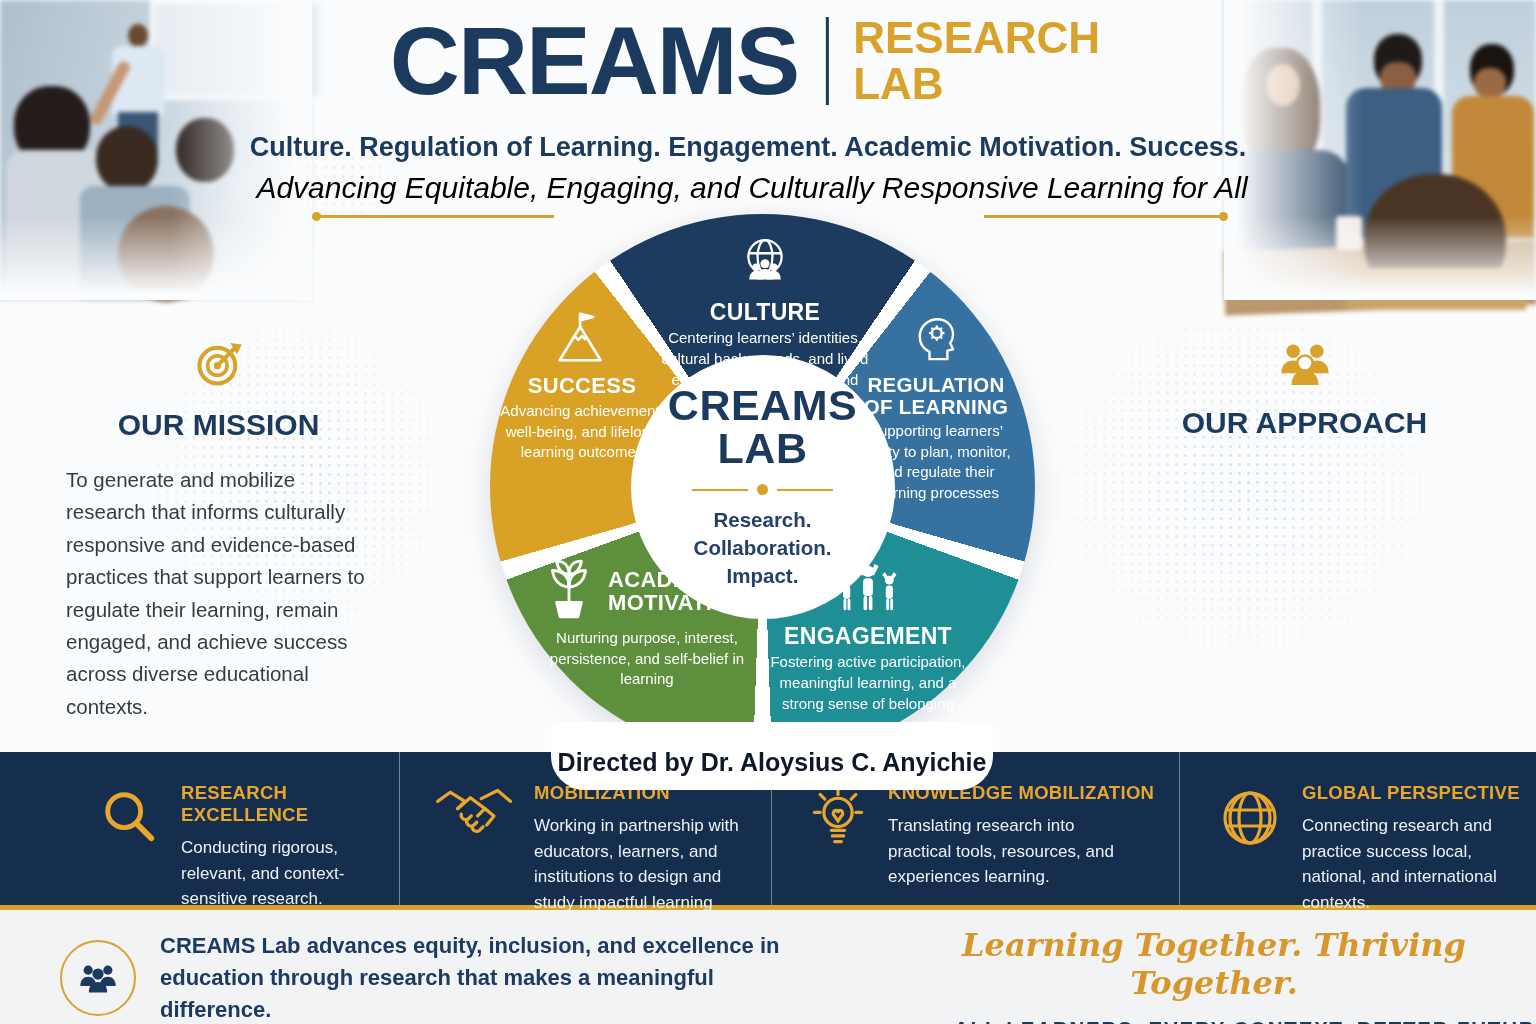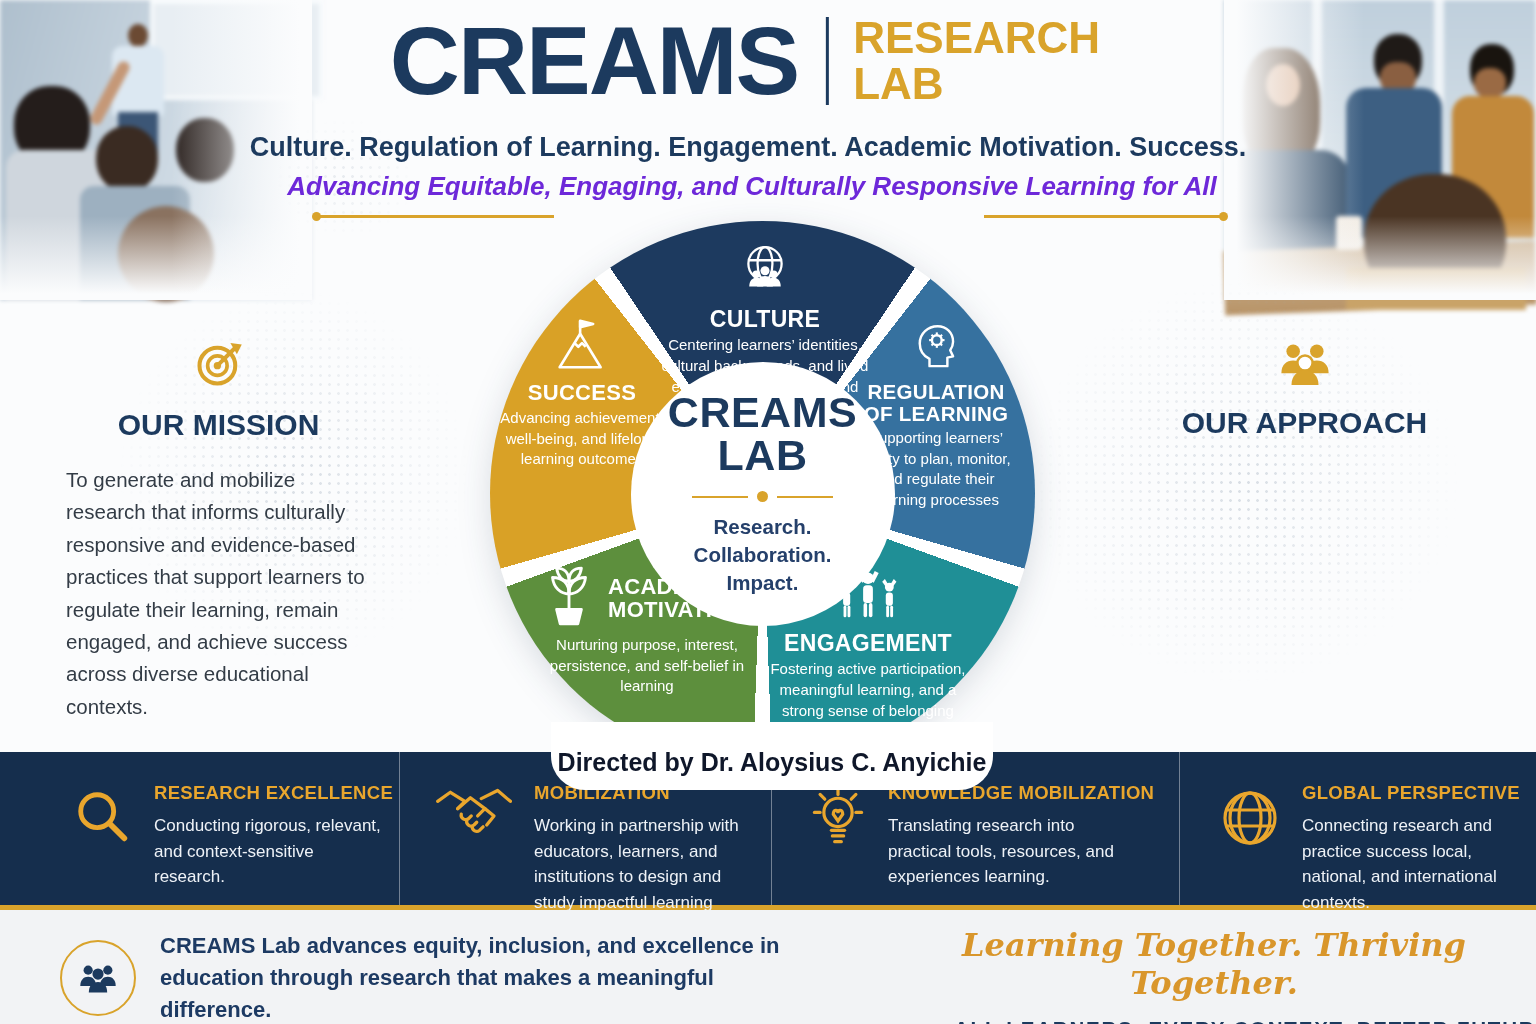--- a/index.html
+++ b/index.html
@@ -28,36 +28,36 @@
     mask-image:radial-gradient(closest-side,rgba(0,0,0,.85),transparent);}
   
   .brand{position:absolute;left:745px;top:12px;transform:translateX(-50%);
     display:flex;align-items:center;white-space:nowrap;}
   .brand-title{font-size:97px;font-weight:800;letter-spacing:-2px;color:#1c3a5e;line-height:1;}
   .brand-divider{width:3px;height:88px;background:#1c3a5e;margin:0 24px 0 28px;}
   .brand-sub{color:#d9a32b;font-weight:800;font-size:44px;line-height:1.04;text-align:left;}
   .subtitle{position:absolute;left:748px;top:132px;transform:translateX(-50%);
     font-size:27px;font-weight:700;color:#1c3a5e;white-space:nowrap;}
   .tagline{position:absolute;left:752px;top:171px;transform:translateX(-50%);
-    font-size:26px;font-weight:700;font-style:italic;color:#6d28d9;white-space:nowrap;}
+    font-size:30px;font-weight:400;font-style:italic;color:#000000;white-space:nowrap;}
   .flank-line{position:absolute;top:215px;height:3px;background:#d9a32b;}
   .flank-line .dot{position:absolute;top:-3px;width:9px;height:9px;border-radius:50%;background:#d9a32b;}
   .flank-left{left:318px;width:236px;}
   .flank-left .dot{left:-6px;}
   .flank-right{left:984px;width:238px;}
   .flank-right .dot{right:-6px;}
   
   .side-block{position:absolute;width:305px;}
   .side-head{display:flex;align-items:center;gap:14px;flex-direction:column;}
   .side-head h2{font-size:30px;font-weight:800;color:#1c3a5e;margin:0;white-space:nowrap;}
   .side-body{margin-top:22px;font-size:20.5px;line-height:1.58;color:#333c46;}
   .mission{left:66px;top:338px;}
   .approach{left:1152px;top:338px;}
   
-  .wheel{position:absolute;left:490px;top:221px;width:545px;height:545px;}
+  .wheel{position:absolute;left:490px;top:214px;width:545px;height:545px;}
   .wheel-ring{position:absolute;inset:0;border-radius:50%;
     filter:drop-shadow(0 8px 16px rgba(20,40,70,.15));}
   .wheel-center{position:absolute;left:50%;top:50%;transform:translate(-50%,-50%);
     width:264px;height:264px;border-radius:50%;background:#fff;z-index:3;
     display:flex;flex-direction:column;align-items:center;justify-content:center;text-align:center;}
   .wc-title{font-size:43px;font-weight:800;line-height:1.02;color:#1c3a5e;letter-spacing:.5px;}
   .wc-divider{display:flex;align-items:center;gap:9px;margin:13px 0 11px;}
   .wc-divider .ln{width:56px;height:2.5px;background:#d9a32b;}
   .wc-divider .dt{width:11px;height:11px;border-radius:50%;background:#d9a32b;}
   .wc-sub{font-size:20.5px;font-weight:600;color:#25406b;width:200px;line-height:1.35;}
@@ -78,21 +78,21 @@
   .director{position:absolute;left:551px;top:722px;width:442px;height:68px;background:#fff;
     border-radius:0 0 34px 34px;z-index:4;display:flex;align-items:flex-end;justify-content:center;
     font-size:25px;font-weight:700;color:#0f172a;padding-bottom:13px;box-sizing:border-box;}
   
   .band{position:absolute;left:0;top:752px;width:1536px;height:153px;background:#152e4d;
     border-bottom:5px solid #d9a32b;display:flex;box-sizing:content-box;}
   .pillar{display:flex;gap:20px;padding-top:30px;box-sizing:border-box;}
   .pillar .p-icon{flex:0 0 auto;margin-top:4px;}
   .p-head{color:#e9a62d;font-weight:800;font-size:18.5px;letter-spacing:.3px;}
   .p-body{color:#eef2f7;font-size:17px;line-height:1.5;margin-top:9px;max-width:232px;}
-  .pillar-1{width:400px;padding-left:72px;border-right:1px solid rgba(255,255,255,.4);}
+  .pillar-1{width:400px;padding-left:99px;border-right:1px solid rgba(255,255,255,.4);}
   .pillar-2{width:372px;padding-left:34px;border-right:1px solid rgba(255,255,255,.4);}
   .pillar-3{width:408px;padding-left:36px;border-right:1px solid rgba(255,255,255,.4);}
   .pillar-4{padding-left:38px;}
   
   .footer{position:absolute;left:0;top:910px;width:1536px;height:114px;background:#f2f3f5;}
   .footer-left{position:absolute;left:60px;top:20px;display:flex;align-items:center;gap:24px;}
   .f-circle{width:72px;height:72px;border-radius:50%;border:2.5px solid #d9a32b;
     display:flex;align-items:center;justify-content:center;background:#f2f3f5;}
   .f-statement{width:662px;font-size:22px;font-weight:600;color:#1d3a63;line-height:1.45;}
   .footer-right{position:absolute;right:62px;top:16px;width:520px;text-align:center;}

